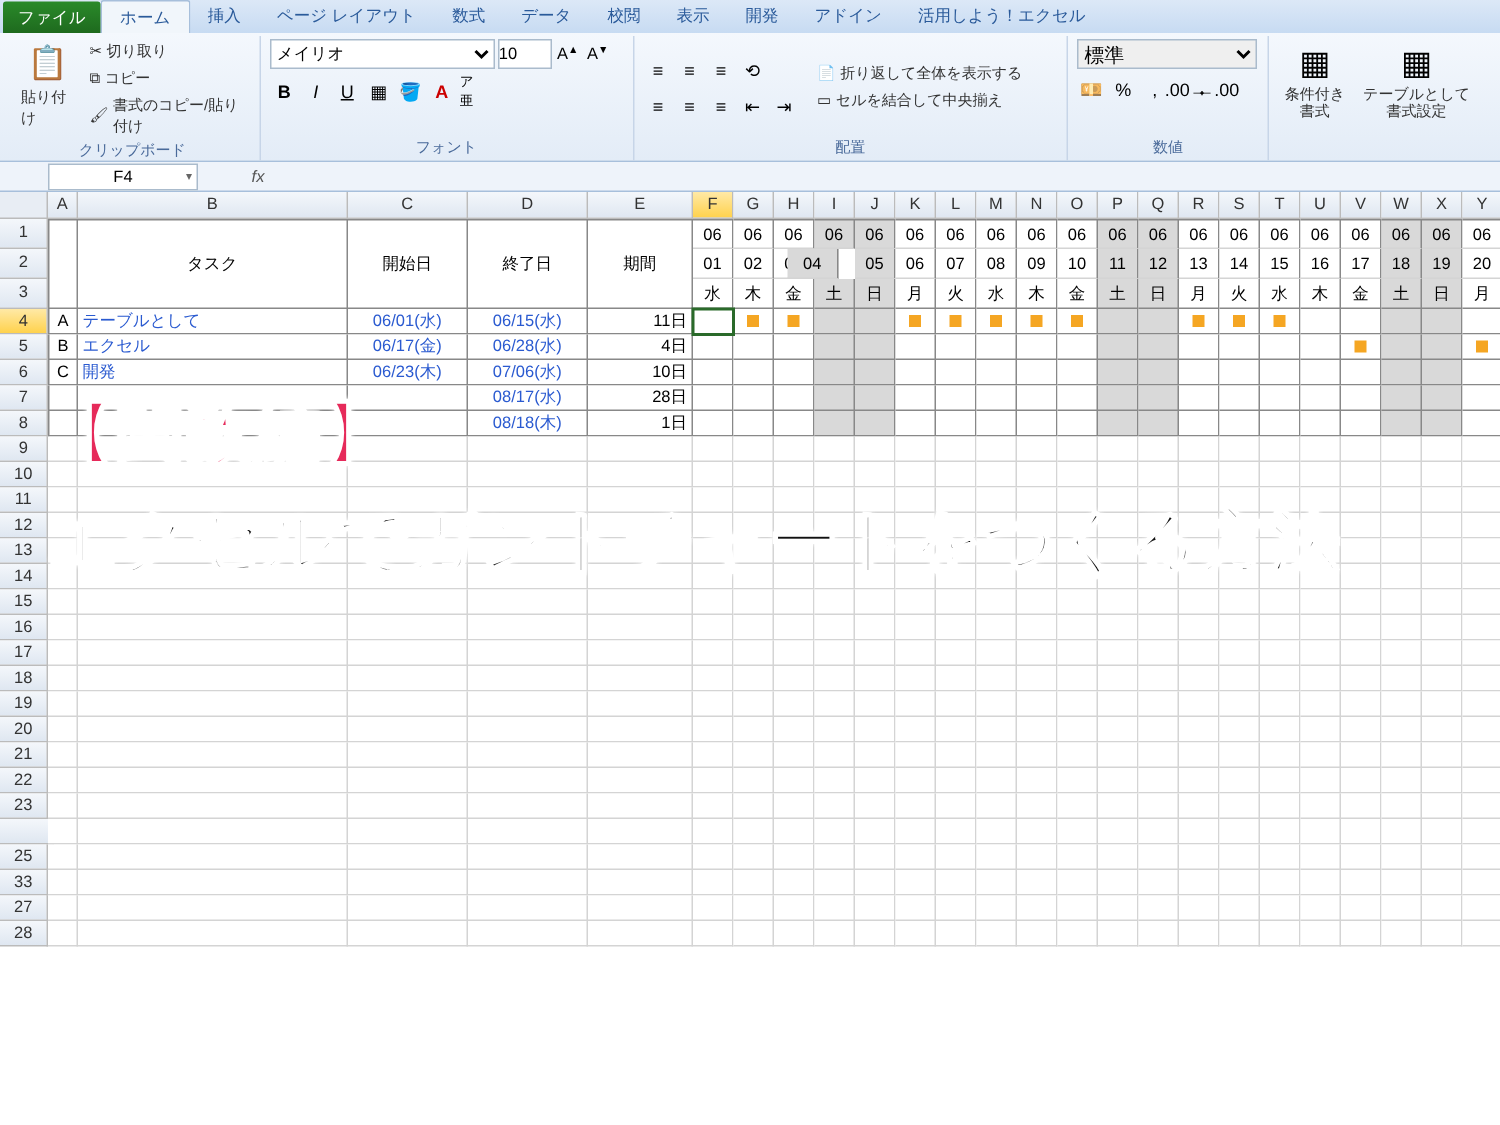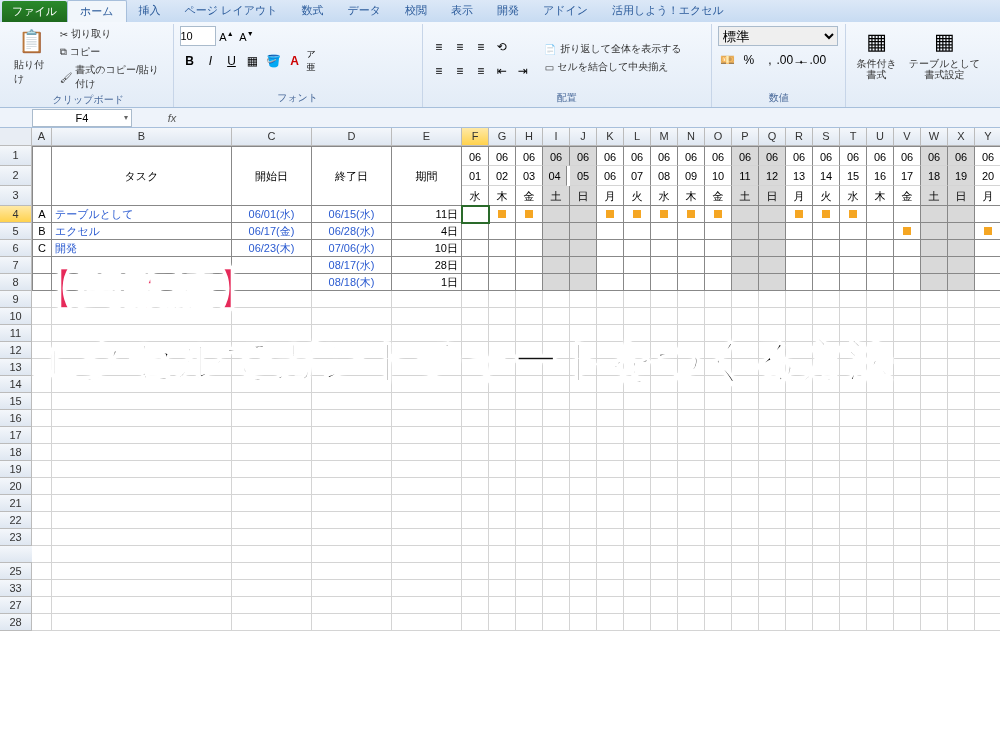--- a/index.html
+++ b/index.html
@@ -103,20 +103,21 @@
             <span>書式のコピー/貼り付け</span>
           </div>
       </div>
     </div>
     <div class="rgroup-label">クリップボード</div>
   </div>
 
   <div class="rgroup" style="width:250px">
     <div class="rgroup-body" style="flex-direction:column;gap:3px">
       <div class="font-sel">
+        <select style="width:150px"><option>メイリオ</option></select>
         <input style="width: 36px;" value="10">
         <div class="b" style="width:18px;text-align:center">A<sup style="font-size:7px">▲</sup></div>
         <div class="b" style="width:18px;text-align:center">A<sup style="font-size:7px">▼</sup></div>
       </div>
       <div class="btnrow">
         <div class="b">
             <b>B</b>
           </div>
         <div class="b">
             <i>I</i>
@@ -272,21 +273,21 @@
       <div class="cell ctr bt br" style="left: 430px; top: 0px; width: 27px; height: 20px; line-height: 18px;">06</div>
       <div class="cell ctr br" style="left: 430px; top: 20px; width: 27px; height: 20px; line-height: 18px;">01</div>
       <div class="cell ctr br bb" style="left: 430px; top: 40px; width: 27px; height: 20px; line-height: 18px;">水</div>
       <div class="cell ctr bt br" style="left: 457px; top: 0px; width: 27px; height: 20px; line-height: 18px;">06</div>
       <div class="cell ctr br" style="left: 457px; top: 20px; width: 27px; height: 20px; line-height: 18px;">02</div>
       <div class="cell ctr br bb" style="left: 457px; top: 40px; width: 27px; height: 20px; line-height: 18px;">木</div>
       <div class="cell ctr bt br" style="left: 484px; top: 0px; width: 27px; height: 20px; line-height: 18px;">06</div>
       <div class="cell ctr br" style="left: 484px; top: 20px; width: 27px; height: 20px; line-height: 18px;">03</div>
       <div class="cell ctr br bb" style="left: 484px; top: 40px; width: 27px; height: 20px; line-height: 18px;">金</div>
       <div class="cell ctr bt br wk" style="left: 511px; top: 0px; width: 27px; height: 20px; line-height: 18px;">06</div>
-      <div class="cell ctr br wk" style="left: 511px; top: 20px; width: 24px; height: 20px; line-height: 18px;">04</div>
+      <div class="cell ctr br wk" style="left: 493px; top: 20px; width: 34px; height: 20px; line-height: 18px;">04</div>
       <div class="cell ctr br bb wk" style="left: 511px; top: 40px; width: 27px; height: 20px; line-height: 18px;">土</div>
       <div class="cell ctr bt br wk" style="left: 538px; top: 0px; width: 27px; height: 20px; line-height: 18px;">06</div>
       <div class="cell ctr br wk" style="left: 538px; top: 20px; width: 27px; height: 20px; line-height: 18px;">05</div>
       <div class="cell ctr br bb wk" style="left: 538px; top: 40px; width: 27px; height: 20px; line-height: 18px;">日</div>
       <div class="cell ctr bt br" style="left: 565px; top: 0px; width: 27px; height: 20px; line-height: 18px;">06</div>
       <div class="cell ctr br" style="left: 565px; top: 20px; width: 27px; height: 20px; line-height: 18px;">06</div>
       <div class="cell ctr br bb" style="left: 565px; top: 40px; width: 27px; height: 20px; line-height: 18px;">月</div>
       <div class="cell ctr bt br" style="left: 592px; top: 0px; width: 27px; height: 20px; line-height: 18px;">06</div>
       <div class="cell ctr br" style="left: 592px; top: 20px; width: 27px; height: 20px; line-height: 18px;">07</div>
       <div class="cell ctr br bb" style="left: 592px; top: 40px; width: 27px; height: 20px; line-height: 18px;">火</div>

